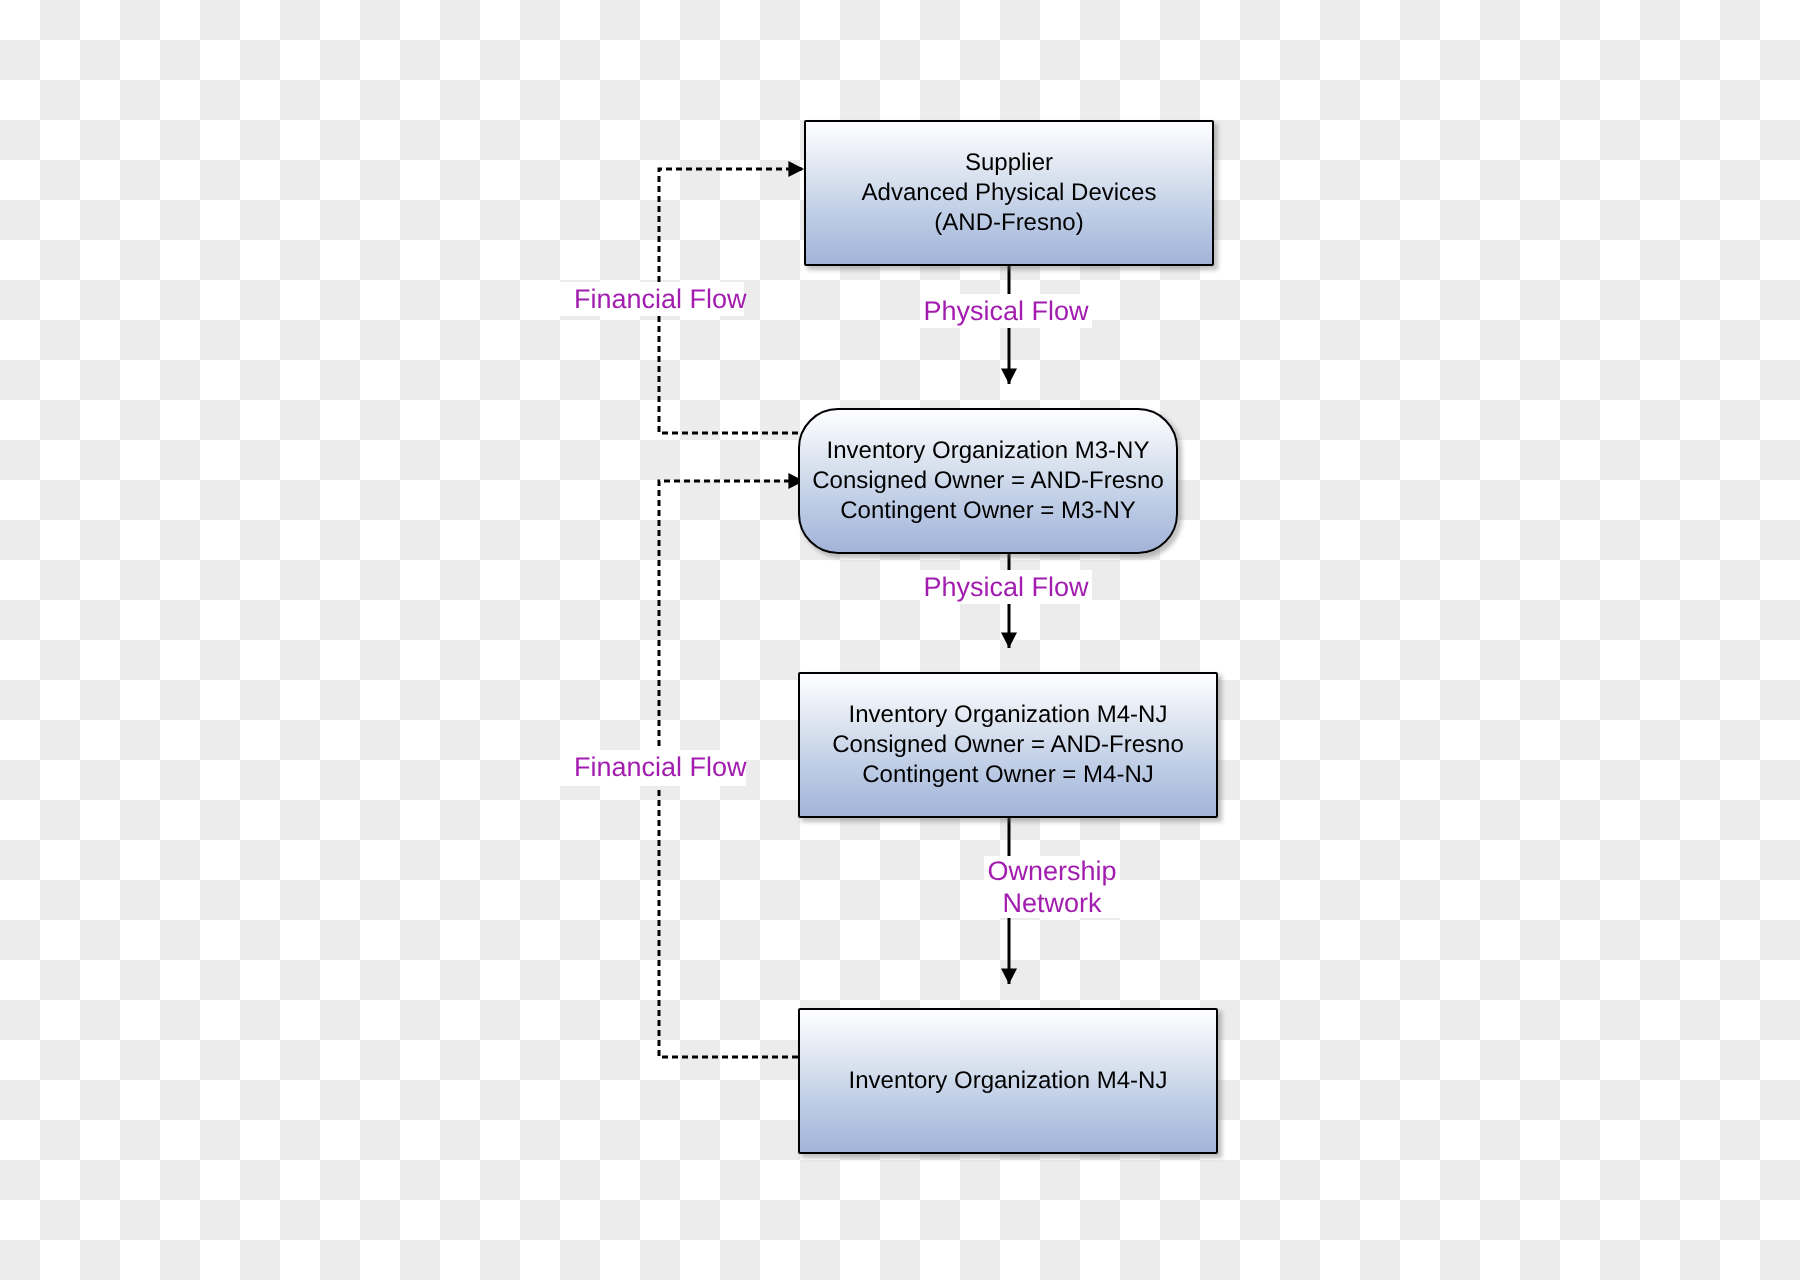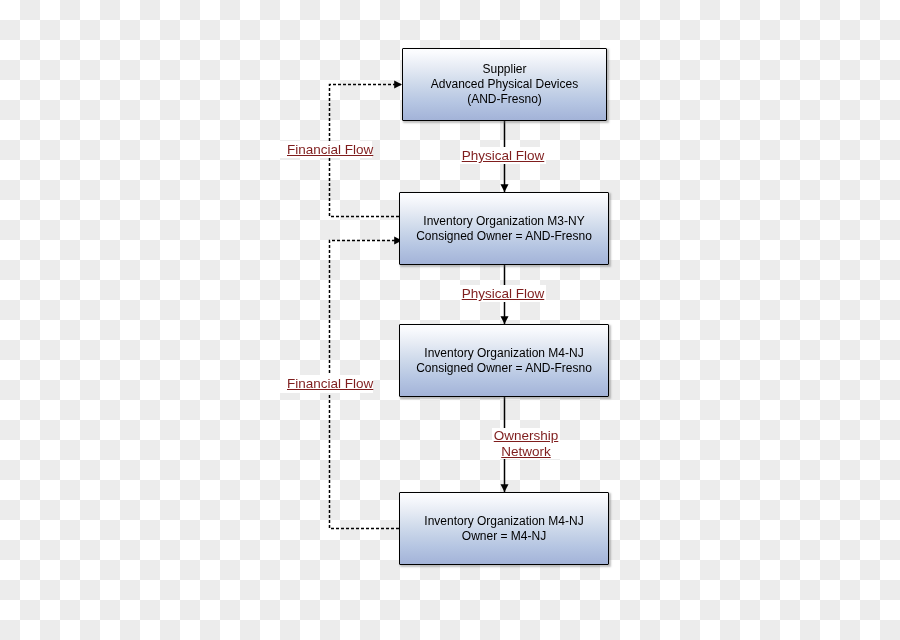--- a/index.html
+++ b/index.html
@@ -6,27 +6,27 @@
   body{width:900px;height:640px;overflow:hidden;font-family:"Liberation Sans",sans-serif;}
   #canvas{position:relative;width:900px;height:640px;
     background-image:
       linear-gradient(45deg,#ececec 25%,transparent 25%,transparent 75%,#ececec 75%),
       linear-gradient(45deg,#ececec 25%,transparent 25%,transparent 75%,#ececec 75%);
     background-size:40px 40px;
     background-position:0 0, 20px 20px;
     background-color:#ffffff;
   }
   #edges{position:absolute;left:0;top:0;}
-  .elabel{position:absolute;background:#ffffff;font-size:13.5px;color:#7f1d1d;
-    line-height:16px;white-space:nowrap;text-align:center;text-decoration:underline;}
+  .elabel{position:absolute;background:#ffffff;font-size:13.5px;color:#a21caf;
+    line-height:16px;white-space:nowrap;text-align:center;}
   .node{position:absolute;box-sizing:border-box;border:1.8px solid #000000;border-radius:1px;
     box-shadow:1.6px 1.6px 2px rgba(100,100,100,0.40);
     background:linear-gradient(to bottom,#fcfdff 0%,#fafbfe 5%,#e6ebf4 26%,#ccd8ea 51%,#b5c5e2 76%,#a3b3d8 100%);
     display:flex;align-items:center;justify-content:center;text-align:center;
-    font-size:12px;color:#000000;line-height:15px;
+    font-size:12px;color:#000000;line-height:15px;margin-top:12px;
     -webkit-font-smoothing:antialiased;}
 </style>
 </head>
 <body>
 
 <div id="canvas">
 
   <svg id="edges" width="900" height="640" viewBox="0 0 900 640">
     <defs>
       <marker id="ah" markerWidth="9" markerHeight="10" refX="7.8" refY="4.5" orient="auto" markerUnits="userSpaceOnUse">
@@ -69,34 +69,35 @@
   </div>
 
   <div class="node" id="n0" style="left:402px;top:48px;width:205px;height:73px;">
     <div class="nodetext">
       <div>Supplier</div>
       <div>Advanced Physical Devices</div>
       <div>(AND-Fresno)</div>
     </div>
   </div>
 
-  <div class="node" id="n1" style="left:399px;top:192px;width:210px;height:73px;">
+  <div class="node" id="n1" style="left:399px;top:192px;width:190px;height:73px;border-radius:20px;">
     <div class="nodetext">
       <div>Inventory Organization M3-NY</div>
       <div>Consigned Owner = AND-Fresno</div>
+      <div>Contingent Owner = M3-NY</div>
     </div>
   </div>
 
   <div class="node" id="n2" style="left:399px;top:324px;width:210px;height:73px;">
     <div class="nodetext">
       <div>Inventory Organization M4-NJ</div>
       <div>Consigned Owner = AND-Fresno</div>
+      <div>Contingent Owner = M4-NJ</div>
     </div>
   </div>
 
   <div class="node" id="n3" style="left:399px;top:492px;width:210px;height:73px;">
     <div class="nodetext">
       <div>Inventory Organization M4-NJ</div>
-      <div>Owner = M4-NJ</div>
     </div>
   </div>
 
 </div>
 
 </body></html>

